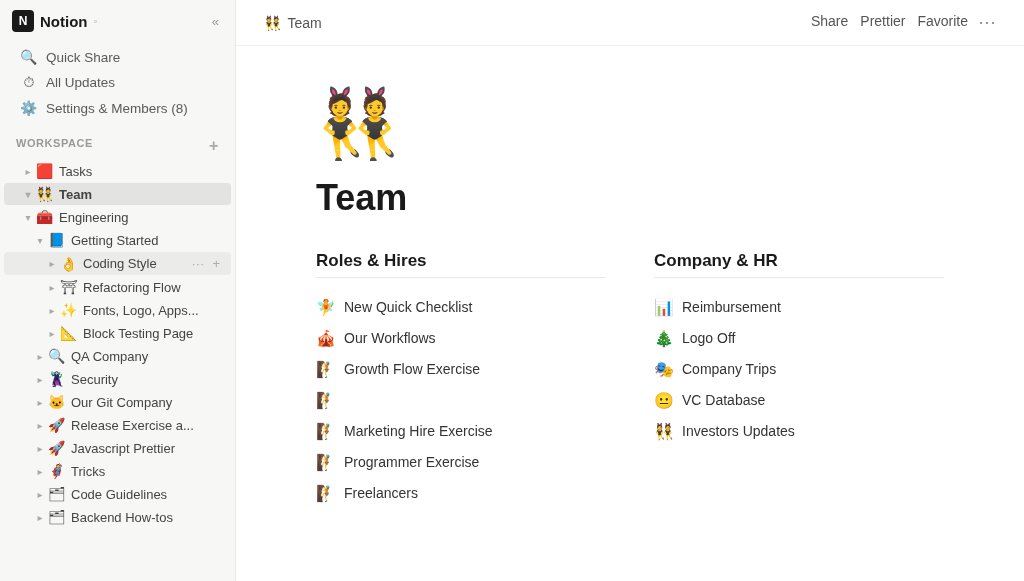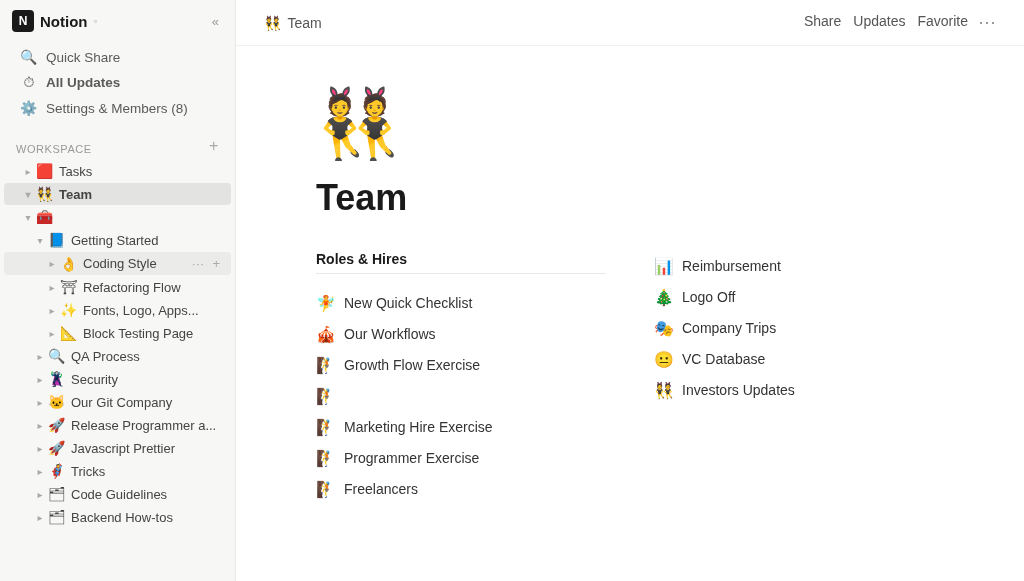--- a/index.html
+++ b/index.html
@@ -77,26 +77,26 @@
       border-radius: 4px;
       margin: 1px 4px;
       gap: 8px;
     }
 
     .nav-icon { font-size: 14px; width: 18px; text-align: center; }
 
     .section-label {
       padding: 10px 12px 4px 16px;
       font-size: 11px;
-      font-weight: 400;
+      font-weight: 700;
       color: #999;
       letter-spacing: 0.05em;
       text-transform: uppercase;
       display: flex;
-      align-items: flex-end;
+      align-items: flex-start;
       justify-content: space-between;
       gap: 20px;
     }
 
     .section-add {
       color: #aaa;
       cursor: pointer;
       font-size: 16px;
       width: 18px;
       height: 18px;
@@ -217,21 +217,21 @@
     }
 
     .columns-grid {
       display: grid;
       grid-template-columns: 1fr 1fr;
       gap: 48px;
       margin-top: 8px;
     }
 
     .column-header {
-      font-size: 14px;
+      font-size: 17px;
       font-weight: 700;
       color: #1a1a1a;
       margin-bottom: 14px;
       padding-bottom: 6px;
       border-bottom: 1px solid #e8e8e6;
     }
 
     .page-list-item {
       display: flex;
       align-items: center;
@@ -260,21 +260,21 @@
     <div class="collapse-btn">«</div>
   </div>
 
   <div class="sidebar-nav">
     <div class="nav-item">
       <span class="nav-icon">🔍</span>
       <span>Quick Share</span>
     </div>
     <div class="nav-item">
       <span class="nav-icon">⏱</span>
-      <span style="font-weight:700;">All Updates</span>
+      <span style="font-weight:400;">All Updates</span>
     </div>
     <div class="nav-item">
       <span class="nav-icon">⚙️</span>
       <span>Settings &amp; Members (8)</span>
     </div>
   </div>
 
   <div class="section-label">
     <span>WORKSPACE</span>
     <div class="section-add">+</div>
@@ -290,20 +290,21 @@
 
     <div class="tree-item indent-1 active-item" style="background:#e3e3e1; font-weight:600;">
       <span class="tree-arrow open"></span>
       <span class="tree-emoji">👯</span>
       <span class="tree-label">Team</span>
     </div>
 
     <div class="tree-item indent-1">
       <span class="tree-arrow open"></span>
       <span class="tree-emoji">🧰</span>
+      <span class="tree-label">Engineering</span>
     </div>
 
     <div class="tree-item indent-2">
       <span class="tree-arrow open"></span>
       <span class="tree-emoji">📘</span>
       <span class="tree-label">Getting Started</span>
     </div>
 
     <div class="tree-item indent-3" style="background:#ebebea;">
       <span class="tree-arrow closed"></span>
@@ -329,39 +330,39 @@
 
     <div class="tree-item indent-3">
       <span class="tree-arrow closed"></span>
       <span class="tree-emoji">📐</span>
       <span class="tree-label">Block Testing Page</span>
     </div>
 
     <div class="tree-item indent-2">
       <span class="tree-arrow closed"></span>
       <span class="tree-emoji">🔍</span>
-      <span class="tree-label">QA Process</span>
+      <span class="tree-label">QA Company</span>
     </div>
 
     <div class="tree-item indent-2">
       <span class="tree-arrow closed"></span>
       <span class="tree-emoji">🦹</span>
       <span class="tree-label">Security</span>
     </div>
 
     <div class="tree-item indent-2">
       <span class="tree-arrow closed"></span>
       <span class="tree-emoji">🐱</span>
       <span class="tree-label">Our Git Company</span>
     </div>
 
     <div class="tree-item indent-2">
       <span class="tree-arrow closed"></span>
       <span class="tree-emoji">🚀</span>
-      <span class="tree-label">Release Programmer a...</span>
+      <span class="tree-label">Release Exercise a...</span>
     </div>
 
     <div class="tree-item indent-2">
       <span class="tree-arrow closed"></span>
       <span class="tree-emoji">🚀</span>
       <span class="tree-label">Javascript Prettier</span>
     </div>
 
     <div class="tree-item indent-2">
       <span class="tree-arrow closed"></span>
@@ -385,21 +386,21 @@
 
 <div id="main">
 
   <div class="main-header">
     <div class="page-breadcrumb">
       <span>👯</span>
       <span style="font-size:14px; color:#555;">Team</span>
     </div>
     <div class="header-actions">
       <span class="header-action">Share</span>
-      <span class="header-action">Updates</span>
+      <span class="header-action">Prettier</span>
       <span class="header-action">Favorite</span>
       <span class="header-dots">···</span>
     </div>
   </div>
 
   <div class="page-content">
     <div class="page-hero-emoji">👯</div>
     <div class="page-title">Team</div>
 
     <div class="columns-grid">
@@ -431,20 +432,21 @@
             <span class="item-label">Programmer Exercise</span>
           </div>
           <div class="page-list-item">
             <span class="item-emoji">🧗</span>
             <span class="item-label">Freelancers</span>
           </div>
         </div>
       </div>
 
       <div>
+        <div class="column-header">Company &amp; HR</div>
         <div>
           <div class="page-list-item">
             <span class="item-emoji">📊</span>
             <span class="item-label">Reimbursement</span>
           </div>
           <div class="page-list-item">
             <span class="item-emoji">🎄</span>
             <span class="item-label">Logo Off</span>
           </div>
           <div class="page-list-item">

